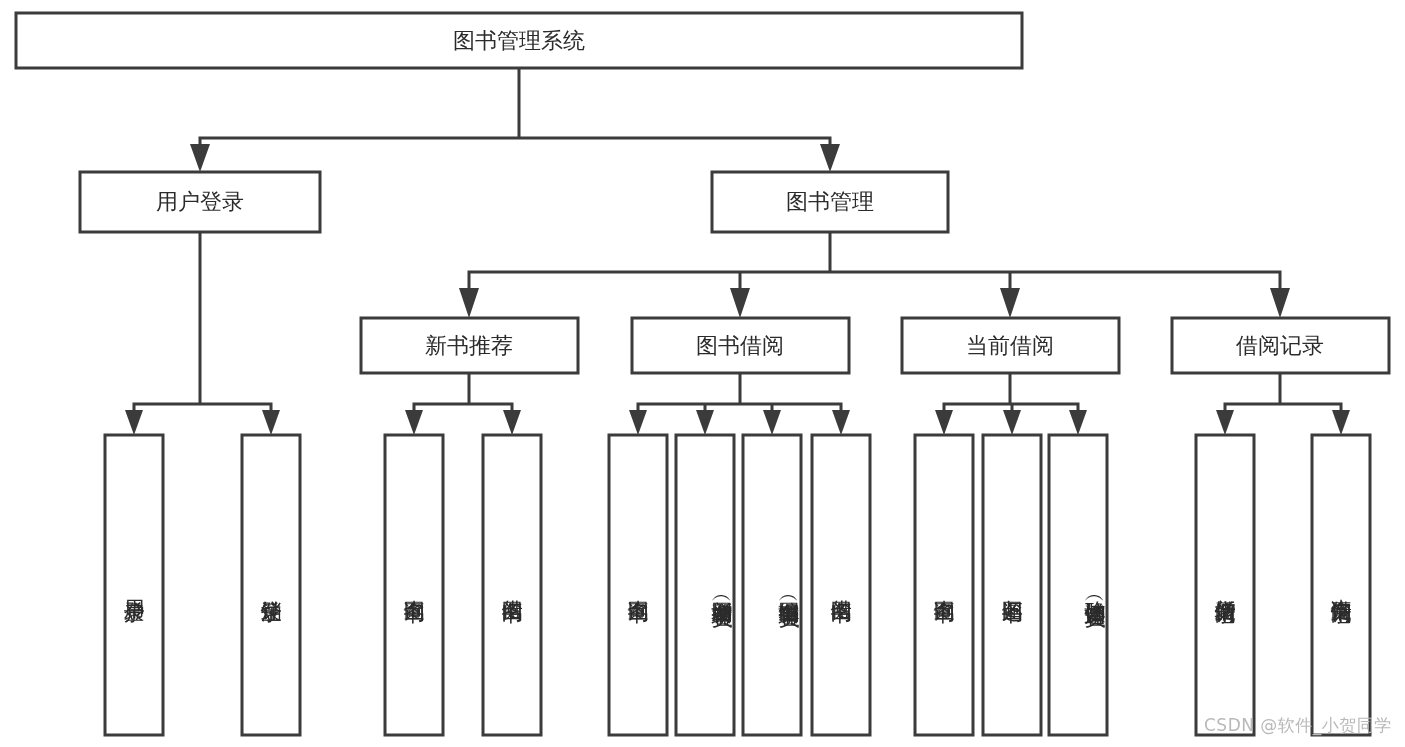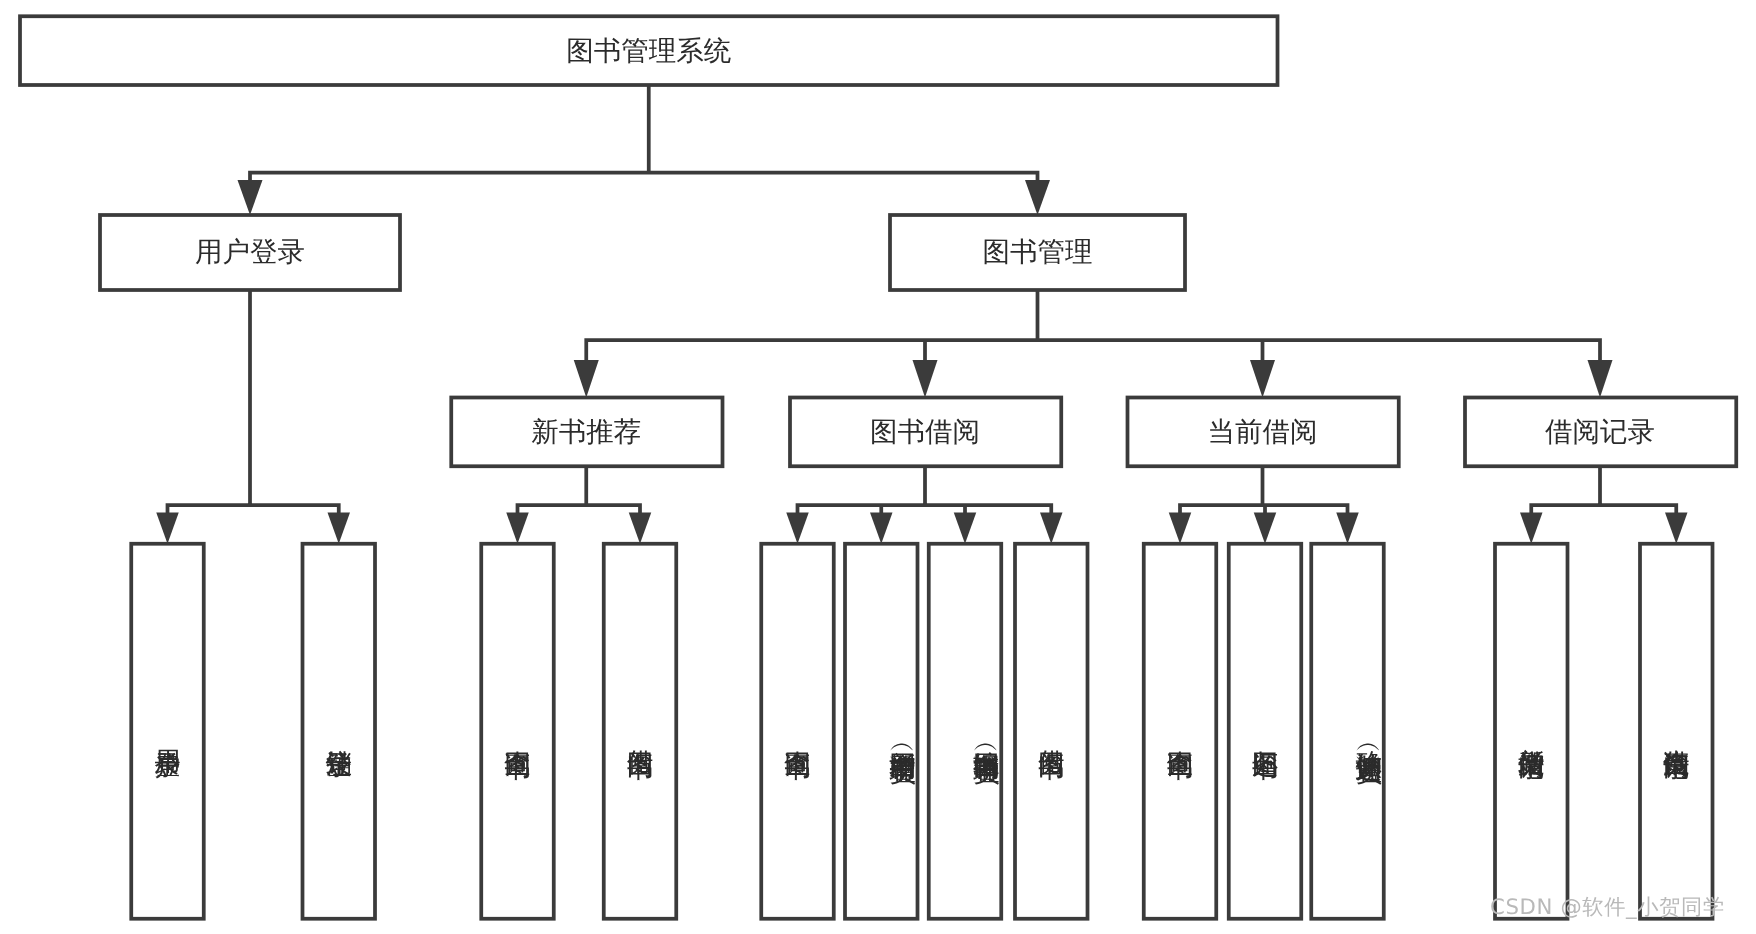--- a/index.html
+++ b/index.html
@@ -61,20 +61,21 @@
     text-align: center;
     pointer-events: none;
   }
   .watermark {
     position: absolute;
     font-family: "DejaVu Sans", "Liberation Sans", sans-serif;
     font-size: 17px;
     color: #b9b9b9;
     white-space: nowrap;
     letter-spacing: 0.5px;
+    margin-left: 12px;
   }
 </style>
 </head>
 <body>
 
 <div id="diagram-root">
 
   <svg class="diagram-svg" viewBox="0 0 1405 747">
 
     <g>

